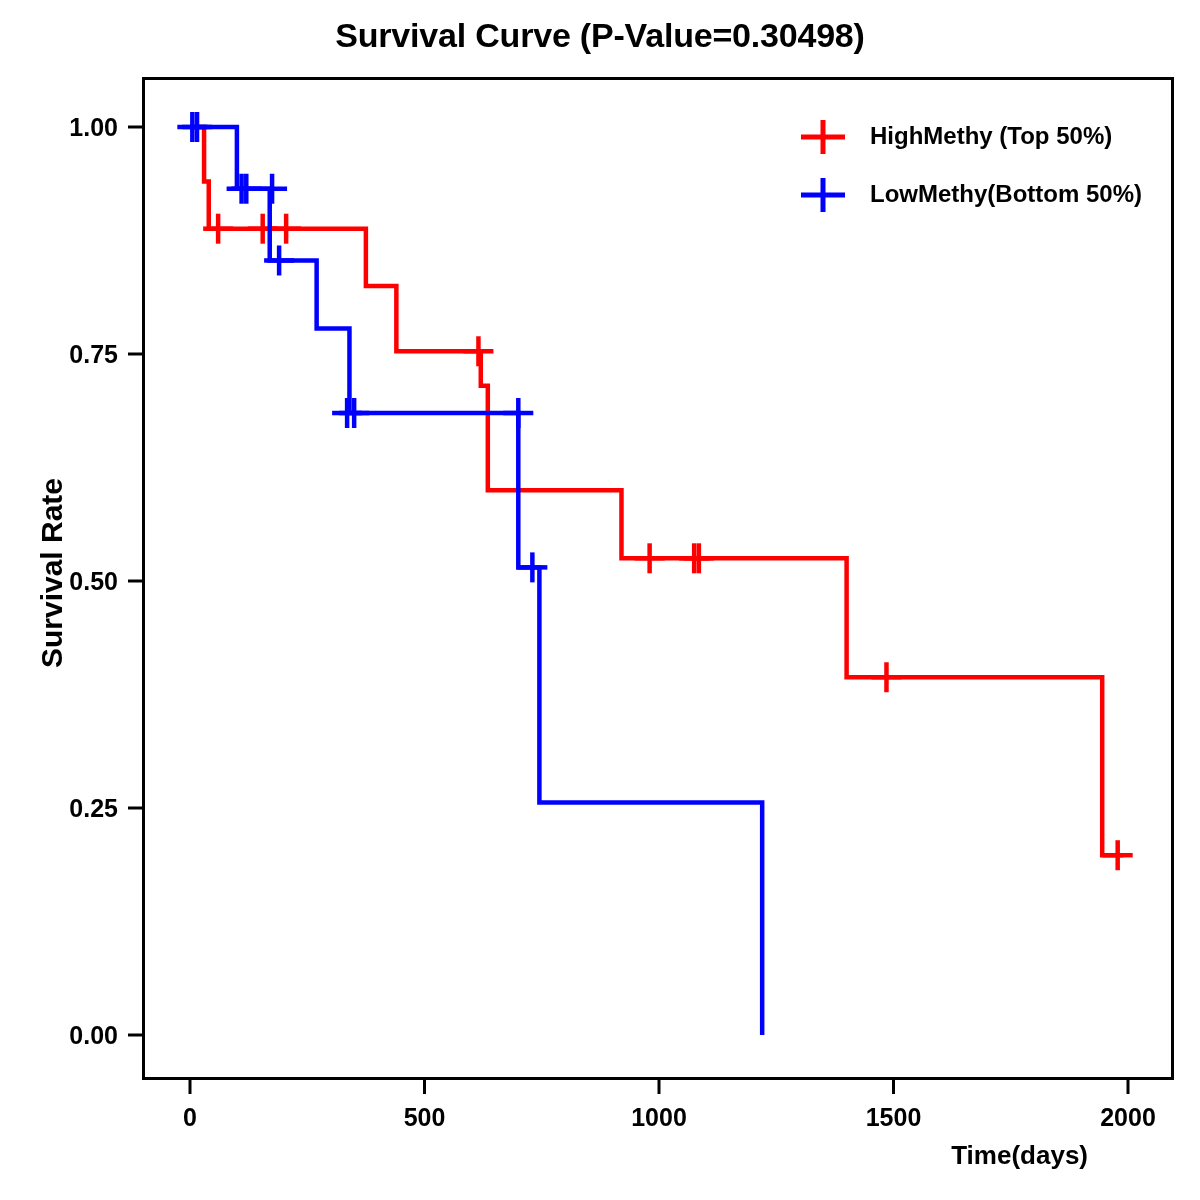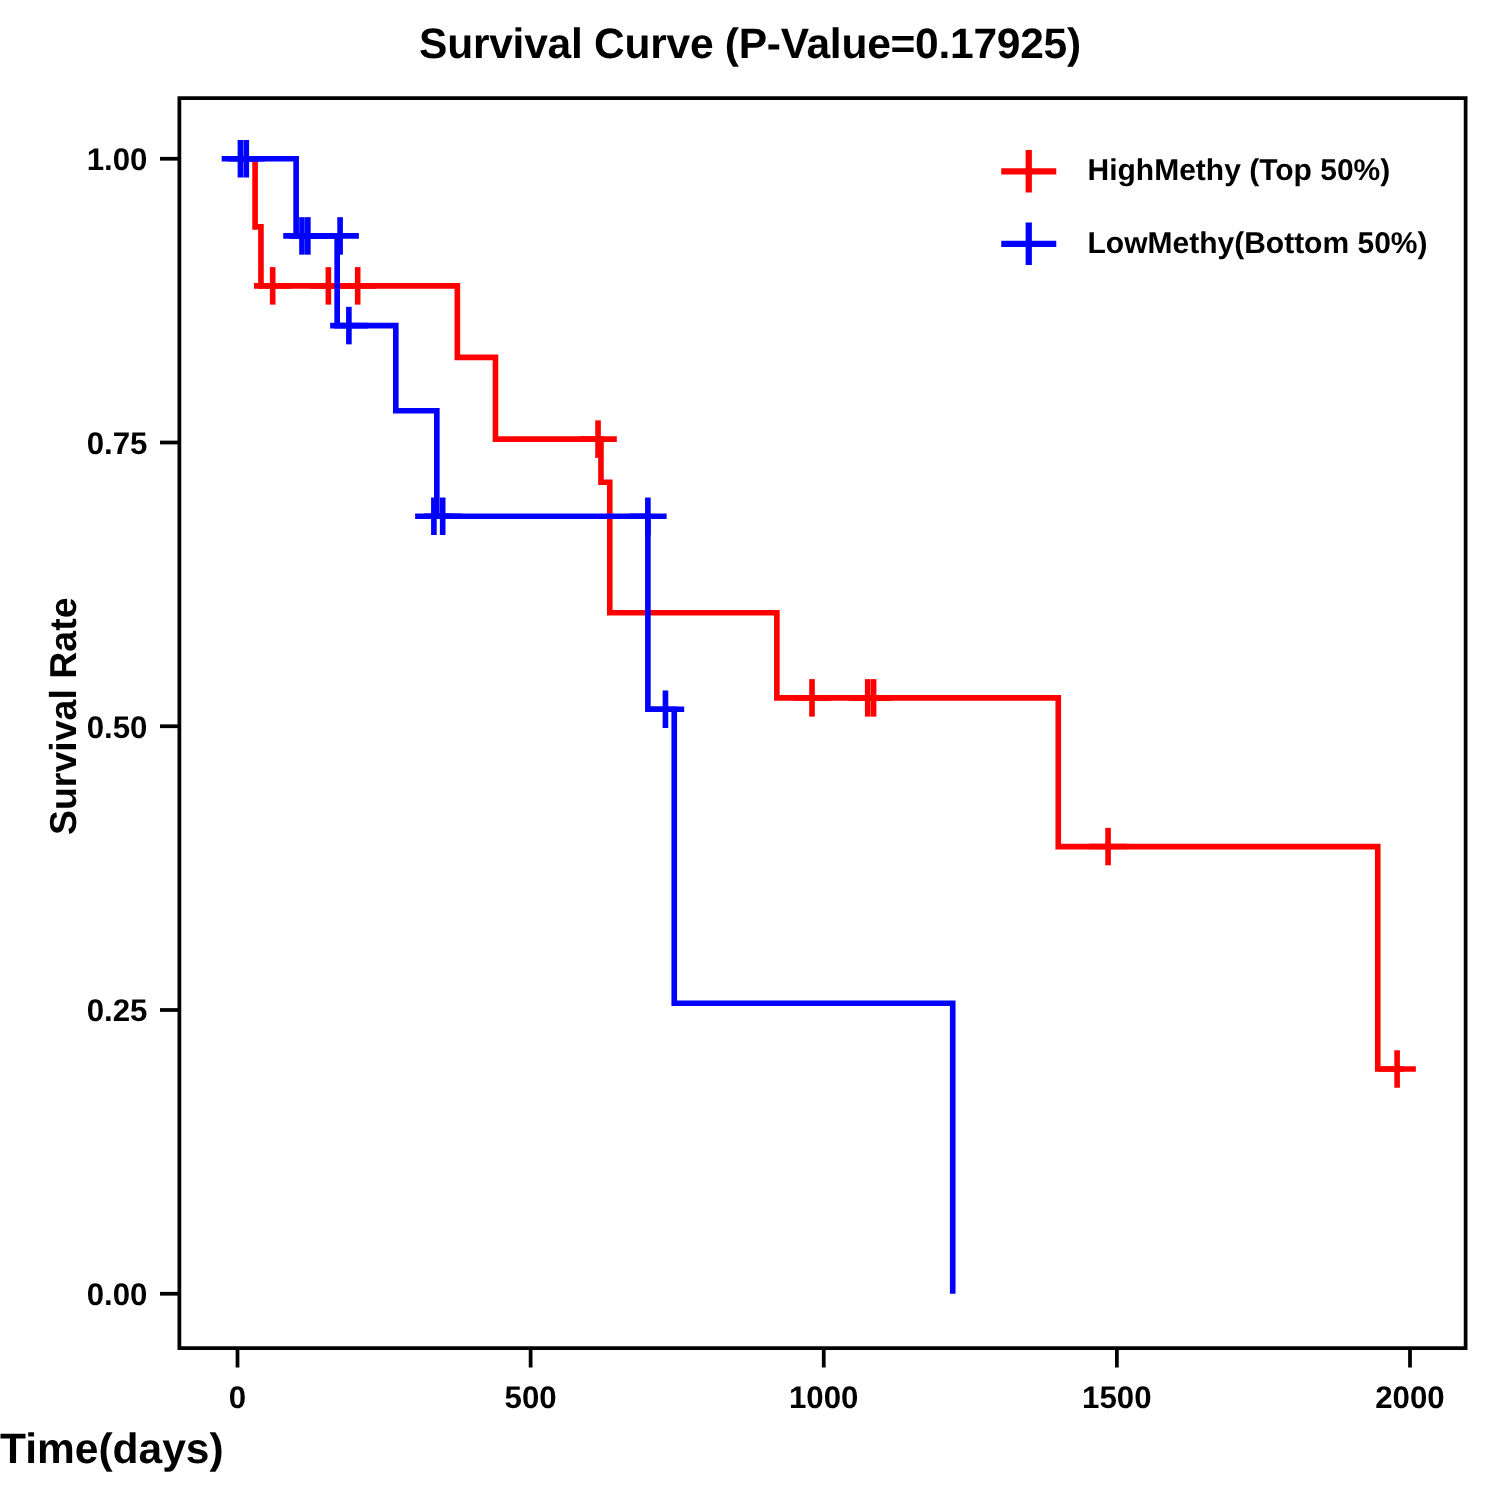--- a/index.html
+++ b/index.html
@@ -36,22 +36,22 @@
     font-weight: bold;
     color: #000000;
     transform: rotate(-90deg);
     transform-origin: center center;
   }
   #xlabel {
     position: absolute;
     left: 0;
     top: 1140px;
     width: 1088px;
-    text-align: left;
-    font-size: 34px;
+    text-align: right;
+    font-size: 26px;
     font-weight: bold;
     color: #000000;
   }
   #plot-svg {
     position: absolute;
     left: 0;
     top: 0;
   }
   .tick-label-y {
     font-family: "Liberation Sans", sans-serif;
@@ -73,21 +73,21 @@
     font-weight: bold;
     fill: #000000;
     dominant-baseline: middle;
   }
 </style>
 </head>
 <body>
 
 <div id="page">
 
-  <div id="chart-title">Survival Curve (P-Value=0.17925)</div>
+  <div id="chart-title">Survival Curve (P-Value=0.30498)</div>
 
   <div id="ylabel">Survival Rate</div>
 
   <div id="xlabel">Time(days)</div>
 
   <svg id="plot-svg" width="1200" height="1200">
     <rect id="plot-frame" x="143.5" y="78.5" width="1029" height="1000" fill="none" stroke="#000000" stroke-width="3"></rect>
     <g id="y-ticks">
         <line x1="128" y1="1035" x2="143" y2="1035" stroke="#000000" stroke-width="3"></line>
         <text x="118" y="1044" class="tick-label-y">0.00</text>

